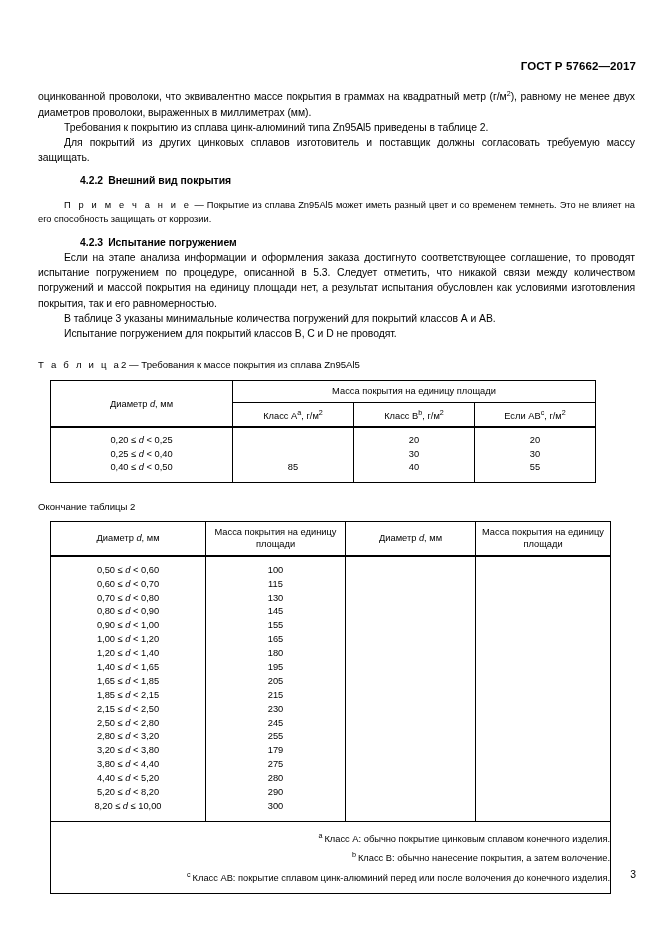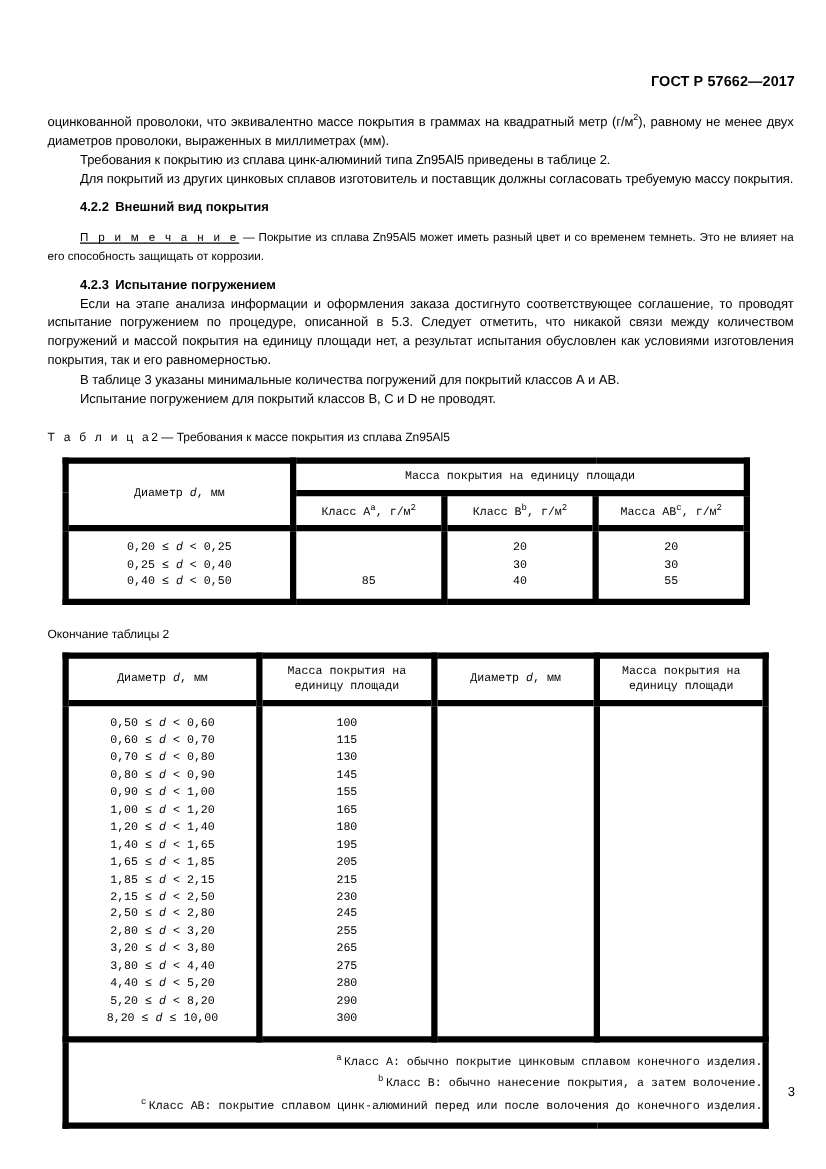--- a/index.html
+++ b/index.html
@@ -56,33 +56,32 @@
   p.cont   { text-indent: 0; }
 
   .sec-head {
     margin: 0;
     padding-top: 8px;
     padding-left: 26px;
     font-size: 10.4px;
     font-weight: bold;
     line-height: 15.2px;
   }
-  .sec-head .num { margin-right: 5px; }
+  .sec-head .num { margin-right: 5px; margin-left: 16px; }
 
   .note {
     margin: 0;
     padding-top: 9px;
     font-size: 9.3px;
     line-height: 14.6px;
     text-align: justify;
     text-indent: 26px;
   }
   .note .nlabel {
     letter-spacing: 2.4px;
-    text-decoration: underline;
   }
 
   
   .tbl-caption {
     font-size: 9.6px;
     line-height: 14px;
     margin: 0;
     padding-top: 17px;
     padding-bottom: 8px;
     white-space: nowrap;
@@ -97,26 +96,25 @@
     padding-bottom: 9px;
   }
 
   
   table.gost {
     border-collapse: collapse;
     font-size: 9.3px;
     table-layout: fixed;
   }
   table.gost td, table.gost th {
-    border: 5px solid #000000;
+    border: 1px solid #000000;
     padding: 0;
     font-weight: normal;
     text-align: center;
     vertical-align: middle;
-    font-family: Liberation Mono, monospace;
   }
   table.gost th {
     padding: 4px 3px;
     line-height: 12.4px;
   }
 
   
   #table2 { width: 545px; margin-left: 12px; }
   #table2 .hdr-bottom { border-bottom: 2px solid #000; }
   #table2 td.cellpad { padding: 0; }
@@ -170,21 +168,21 @@
 <div class="page">
 
   <div class="doc-header">ГОСТ Р 57662—2017</div>
 
   <div class="content">
 
     <p class="body-text cont"><span>оцинкованной проволоки, что эквивалентно массе покрытия в граммах на квадратный метр (г/м</span><sup class="fn">2</sup><span>), равному не менее двух диаметров проволоки, выраженных в миллиметрах (мм).</span></p>
 
     <p class="body-text indent">Требования к покрытию из сплава цинк-алюминий типа Zn95Al5 приведены в таблице 2.</p>
 
-    <p class="body-text indent">Для покрытий из других цинковых сплавов изготовитель и поставщик должны согласовать требуемую массу покрытия.</p>
+    <p class="body-text indent">Для покрытий из других цинковых сплавов изготовитель и поставщик должны согласовать требуемую массу защищать.</p>
 
     <p class="sec-head"><span class="num">4.2.2</span><span>Внешний вид покрытия</span></p>
 
 
     <p class="note"><span class="nlabel">П р и м е ч а н и е</span><span>  — Покрытие из сплава Zn95Al5 может иметь разный цвет и со временем темнеть. Это не влияет на его способность защищать от коррозии.</span></p>
 
     <p class="sec-head"><span class="num">4.2.3</span><span>Испытание погружением</span></p>
 
     <p class="body-text indent">Если на этапе анализа информации и оформления заказа достигнуто соответствующее соглашение, то проводят испытание погружением по процедуре, описанной в 5.3. Следует отметить, что никакой связи между количеством погружений и массой покрытия на единицу площади нет, а результат испытания обусловлен как условиями изготовления покрытия, так и его равномерностью.</p>
 
@@ -202,21 +200,21 @@
         <col style="width:121px">
       </colgroup>
       <tbody>
         <tr>
           <th rowspan="2" class="hdr-bottom"><span>Диаметр <i class="var">d</i>, мм</span></th>
           <th colspan="3">Масса покрытия на единицу площади</th>
         </tr>
         <tr>
           <th class="hdr-bottom"><span>Класс А</span><sup class="fn">a</sup><span>, г/м</span><sup class="fn">2</sup></th>
           <th class="hdr-bottom"><span>Класс В</span><sup class="fn">b</sup><span>, г/м</span><sup class="fn">2</sup></th>
-          <th class="hdr-bottom"><span>Масса АВ</span><sup class="fn">c</sup><span>, г/м</span><sup class="fn">2</sup></th>
+          <th class="hdr-bottom"><span>Если АВ</span><sup class="fn">c</sup><span>, г/м</span><sup class="fn">2</sup></th>
         </tr>
         <tr>
           <td class="cellpad">
             <div class="stack" id="t2-diam">
                 <div>0,20 ≤ <i class="var">d</i> &lt; 0,25</div>
                 <div>0,25 ≤ <i class="var">d</i> &lt; 0,40</div>
                 <div>0,40 ≤ <i class="var">d</i> &lt; 0,50</div>
               </div>
           </td>
           <td class="cellpad">
@@ -291,21 +289,21 @@
                 <div>145</div>
                 <div>155</div>
                 <div>165</div>
                 <div>180</div>
                 <div>195</div>
                 <div>205</div>
                 <div>215</div>
                 <div>230</div>
                 <div>245</div>
                 <div>255</div>
-                <div>265</div>
+                <div>179</div>
                 <div>275</div>
                 <div>280</div>
                 <div>290</div>
                 <div>300</div>
               </div>
           </td>
           <td class="blankcell">
             <div class="stack" id="tc-c3">
                 <div>50</div>
                 <div>60</div>

